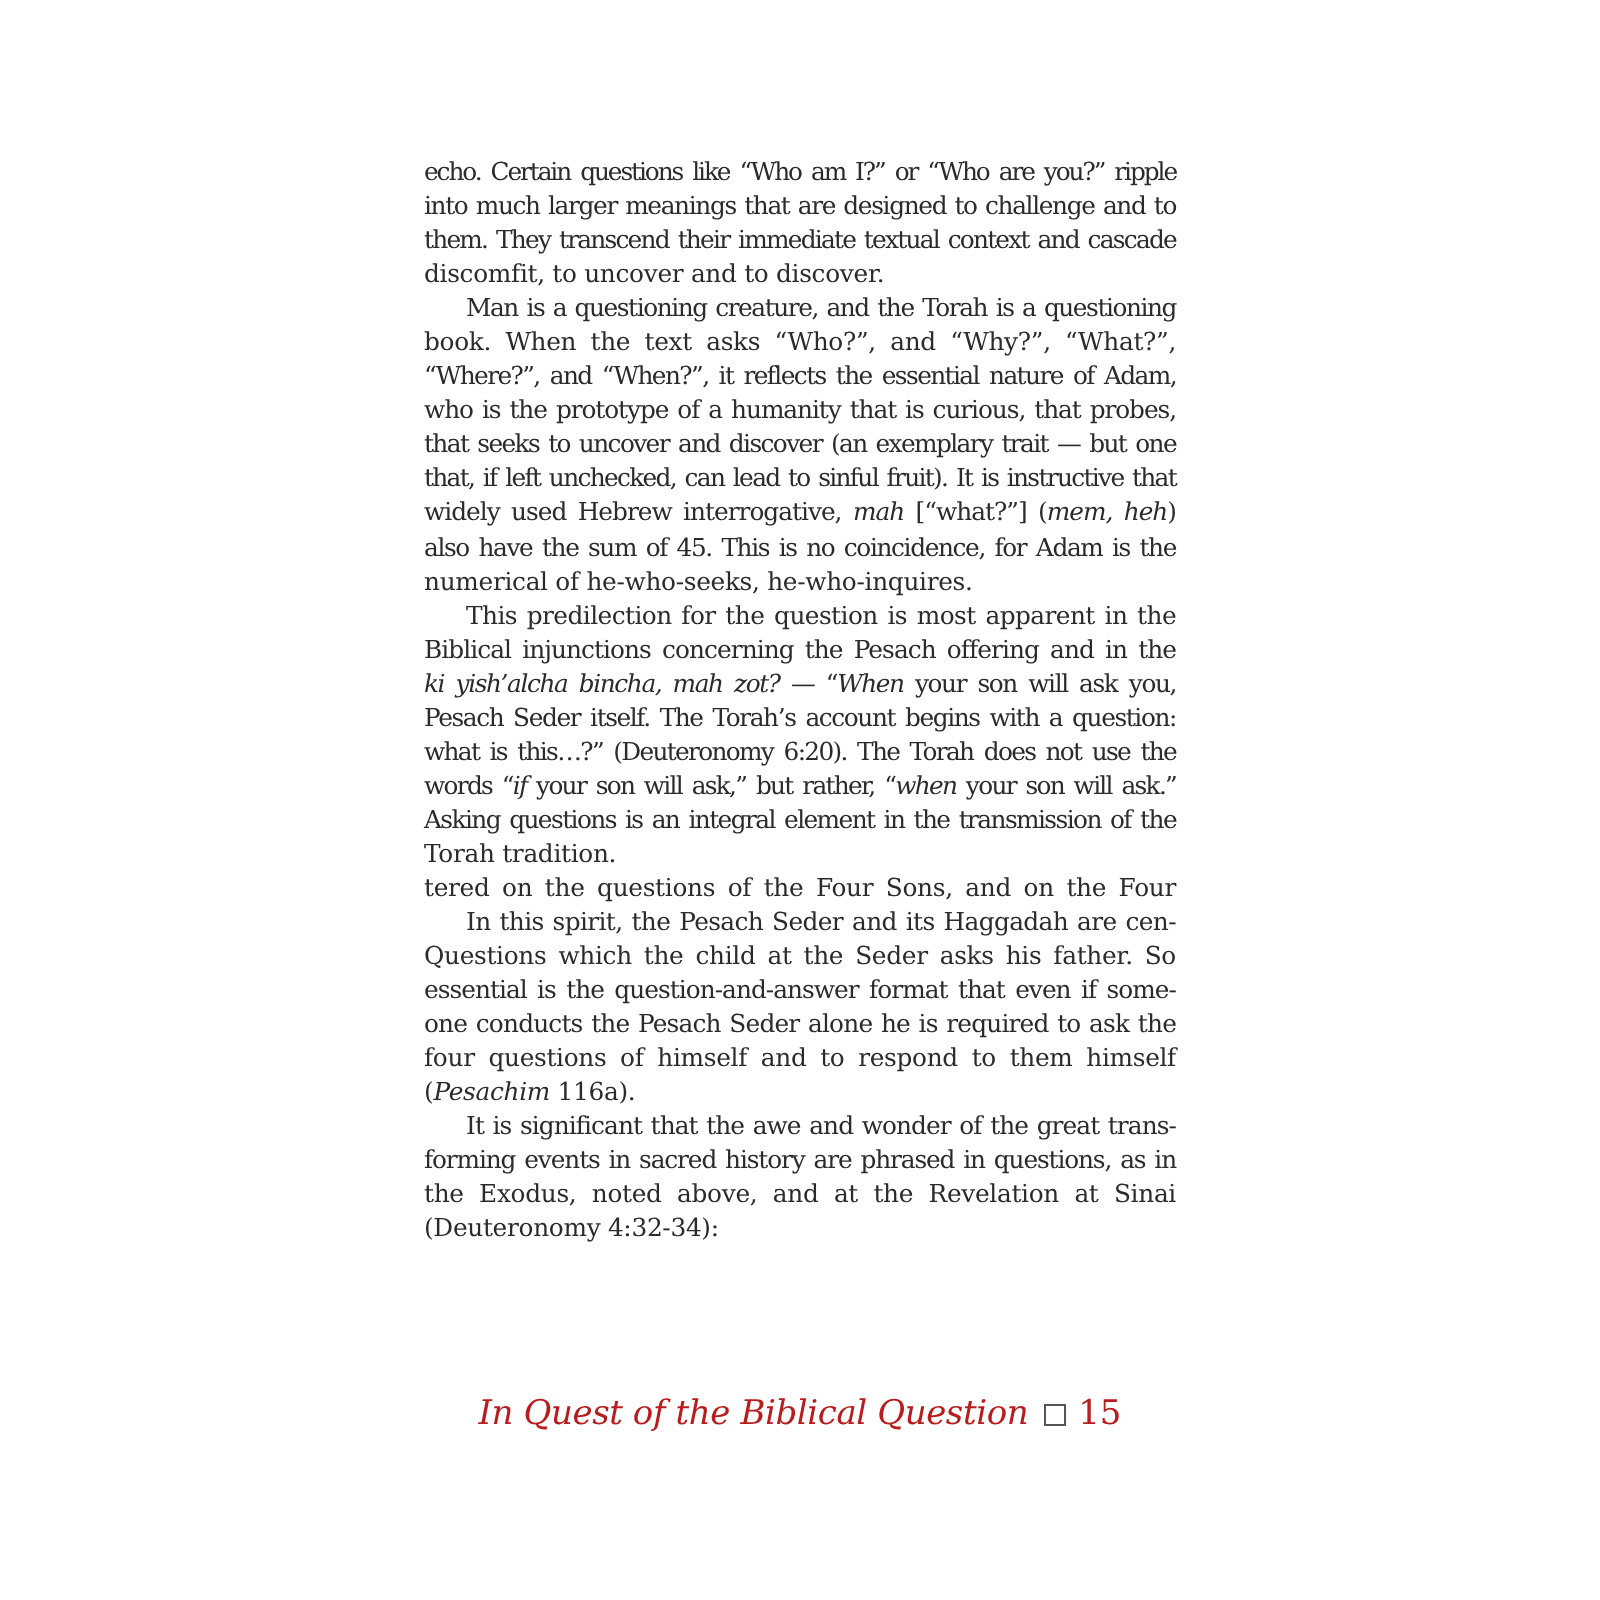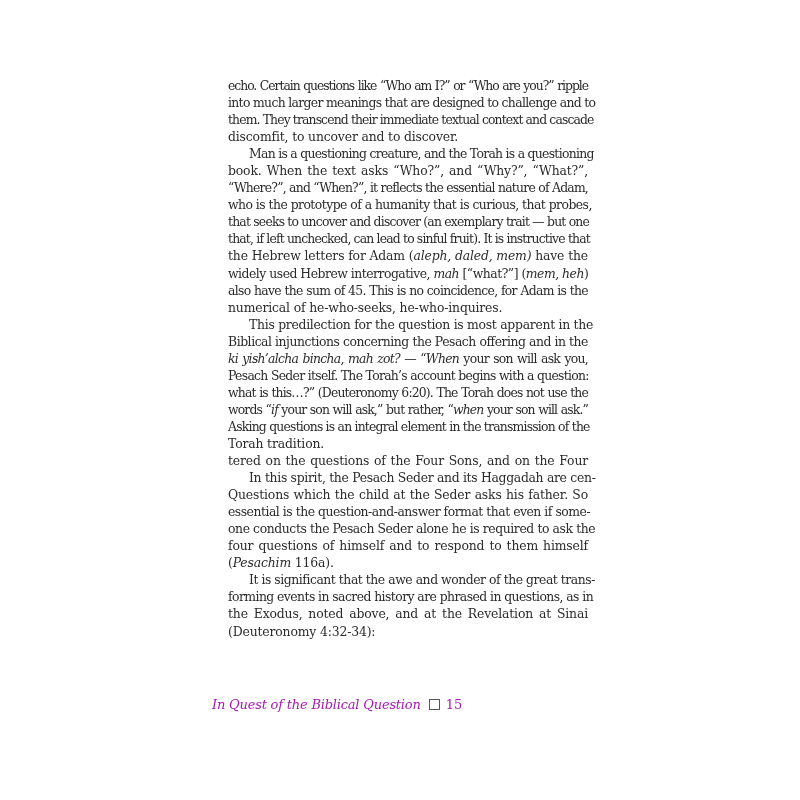--- a/index.html
+++ b/index.html
@@ -8,29 +8,28 @@
     position: absolute; left: 212px; top: 77px; width: 376px;
     font-family: "DejaVu Serif", serif;
     font-size: 12.4px;
     color: #2b2b2b;
     letter-spacing: -0.15px;
   }
   .line {
     display: block; height: 17.05px; line-height: 17.05px;
     white-space: nowrap; text-align: justify; text-align-last: justify;
     overflow: visible;
-    margin-left: 16px;
   }
   .line.last { text-align-last: left; }
   .line.indent { padding-left: 21px; }
   .line i { font-style: italic; }
   .footer {
     position: absolute; left: 212px; width: 376px; top: 697px;
-    text-align: left; font-family: "DejaVu Serif", serif;
-    font-size: 13px; color: #a21caf; white-space: nowrap;
+    text-align: center; font-family: "DejaVu Serif", serif;
+    font-size: 17px; color: #b91c1c; white-space: nowrap;
   }
   .footer .title { font-style: italic; letter-spacing: -0.2px; }
   .footer .box {
     display: inline-block; width: 9px; height: 9px; border: 1px solid #555;
     margin: 0 6px 0 8px; vertical-align: -1px;
   }
 </style>
 </head>
 <body>
 
@@ -38,21 +37,20 @@
     <span class="line" style="letter-spacing: -1.0363px;">echo. Certain questions like “Who am I?” or “Who are you?” ripple</span>
     <span class="line" style="letter-spacing: -0.665377px;">into much larger meanings that are designed to challenge and to</span>
     <span class="line" style="letter-spacing: -0.871924px;">them. They transcend their immediate textual context and cascade</span>
     <span class="line last">discomfit, to uncover and to discover.</span>
     <span class="line indent" style="letter-spacing: -0.709939px;">Man is a questioning creature, and the Torah is a questioning</span>
     <span class="line">book. When the text asks “Who?”, and “Why?”, “What?”,</span>
     <span class="line" style="letter-spacing: -0.785742px;">“Where?”, and “When?”, it reflects the essential nature of Adam,</span>
     <span class="line" style="letter-spacing: -0.530859px;">who is the prototype of a humanity that is curious, that probes,</span>
     <span class="line" style="letter-spacing: -0.793799px;">that seeks to uncover and discover (an exemplary trait — but one</span>
     <span class="line" style="letter-spacing: -0.826943px;">that, if left unchecked, can lead to sinful fruit). It is instructive that</span>
-    <span class="line">the Hebrew letters for Adam (<i>aleph, daled, mem)</i> have the</span>
     <span class="line" style="letter-spacing: -0.492403px;">widely used Hebrew interrogative, <i>mah</i> [“what?”] (<i>mem, heh</i>)</span>
     <span class="line" style="letter-spacing: -0.678809px;">also have the sum of 45. This is no coincidence, for Adam is the</span>
     <span class="line last">numerical of he-who-seeks, he-who-inquires.</span>
     <span class="line indent" style="letter-spacing: -0.273114px;">This predilection for the question is most apparent in the</span>
     <span class="line" style="letter-spacing: -0.458972px;">Biblical injunctions concerning the Pesach offering and in the</span>
     <span class="line" style="letter-spacing: -0.69585px;"><i>ki yish’alcha bincha, mah zot?</i> — “<i>When</i> your son will ask you,</span>
     <span class="line" style="letter-spacing: -0.69126px;">Pesach Seder itself. The Torah’s account begins with a question:</span>
     <span class="line" style="letter-spacing: -0.830696px;">what is this…?” (Deuteronomy 6:20). The Torah does not use the</span>
     <span class="line" style="letter-spacing: -0.849394px;">words “<i>if</i> your son will ask,” but rather, “<i>when</i> your son will ask.”</span>
     <span class="line" style="letter-spacing: -0.782102px;">Asking questions is an integral element in the transmission of the</span>

